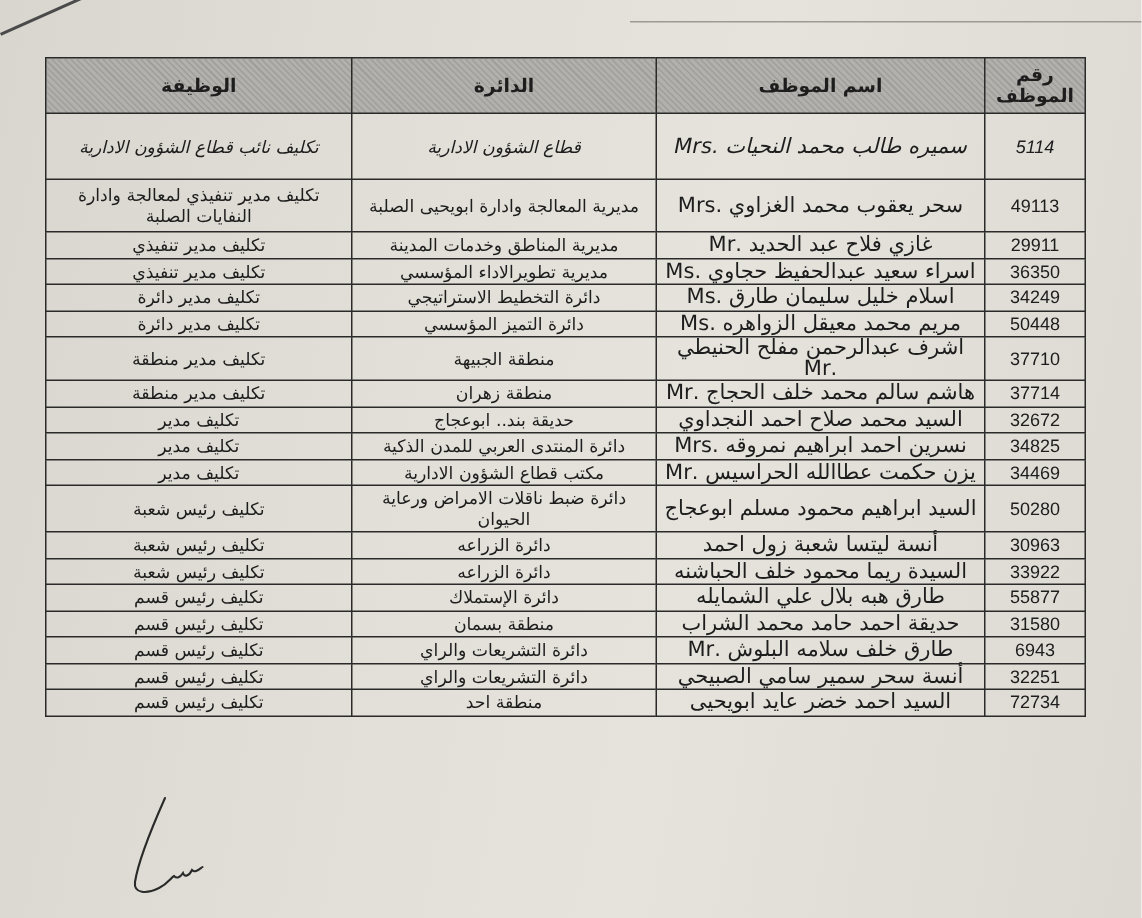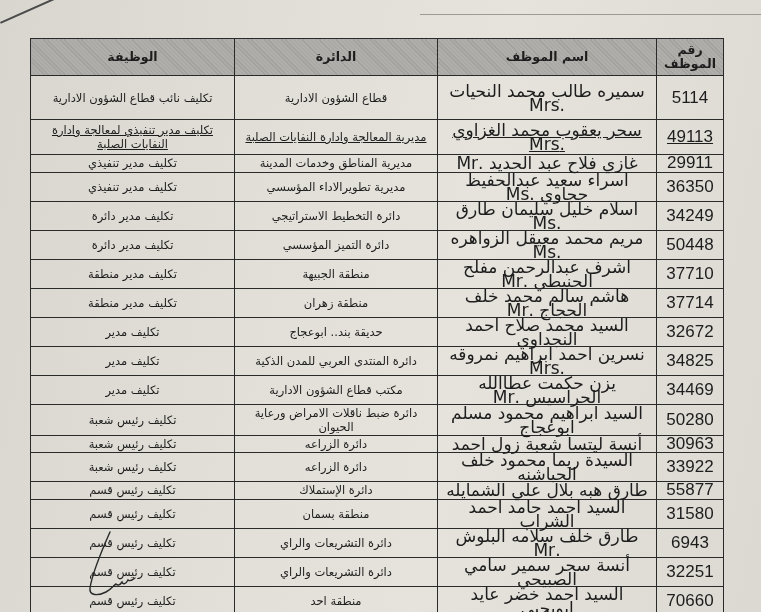--- a/index.html
+++ b/index.html
@@ -24,28 +24,28 @@
     border:1.5px solid #2a2a2a;
     text-align:center; vertical-align:middle;
     color:#1d1d1d; padding:0 4px;
     font-size:11.5px; line-height:14px;
   }
   th {
     height:36px;
     background: repeating-linear-gradient(45deg, #9f9d99 0 1px, #b3b1ad 1px 3px), #a8a6a2;
     font-weight:bold; font-size:12.5px;text-align:center;
   }
-  td.num { font-family:"Liberation Sans", sans-serif; font-size:17px; }
-  td.name { font-size:17px; }
+  td.num { font-family:"Liberation Sans", sans-serif; font-size:12px; }
+  td.name { font-size:14px; }
   col.c-num { width:67px; }
   col.c-name { width:219px; }
   col.c-dept { width:203px; }
   col.c-job { width:204px; }
-  tr.r-tall1 td { height:43px; }
-  tr.r-tall2 td { height:34px;text-decoration:underline; }
+  tr.r-tall1 td { height:43px;font-style:italic; }
+  tr.r-tall2 td { height:34px; }
   tr.r td { height:16.5px; }
   tr.r-big td { height:30px; }
   .signature { position:absolute; left:80px; top:530px; }
 </style>
 </head>
 <body>
 
 <div class="fold-line"></div>
 <div class="top-crease"></div>
 
@@ -68,21 +68,21 @@
     <tbody>
       <tr class="r-tall1">
         <td class="num">5114</td>
         <td class="name">سميره طالب محمد النحيات .Mrs</td>
         <td>قطاع الشؤون الادارية</td>
         <td>تكليف نائب قطاع الشؤون الادارية</td>
       </tr>
       <tr class="r-tall2">
         <td class="num">49113</td>
         <td class="name">سحر يعقوب محمد الغزاوي .Mrs</td>
-        <td>مديرية المعالجة وادارة النفايات الصلبة</td>
+        <td>مديرية المعالجة وادارة ابويحيى الصلبة</td>
         <td>تكليف مدير تنفيذي لمعالجة وادارة النفايات الصلبة</td>
       </tr>
       <tr class="r">
         <td class="num">29911</td>
         <td class="name">غازي فلاح عبد الحديد .Mr</td>
         <td>مديرية المناطق وخدمات المدينة</td>
         <td>تكليف مدير تنفيذي</td>
       </tr>
       <tr class="r">
         <td class="num">36350</td>
@@ -151,38 +151,38 @@
         <td>تكليف رئيس شعبة</td>
       </tr>
       <tr class="r">
         <td class="num">55877</td>
         <td class="name">طارق هبه بلال علي الشمايله</td>
         <td>دائرة الإستملاك</td>
         <td>تكليف رئيس قسم</td>
       </tr>
       <tr class="r">
         <td class="num">31580</td>
-        <td class="name">السيد احمد حامد احمد الشراب</td>
+        <td class="name">حديقة احمد حامد محمد الشراب</td>
         <td>منطقة بسمان</td>
         <td>تكليف رئيس قسم</td>
       </tr>
       <tr class="r">
         <td class="num">6943</td>
         <td class="name">طارق خلف سلامه البلوش .Mr</td>
         <td>دائرة التشريعات والراي</td>
         <td>تكليف رئيس قسم</td>
       </tr>
       <tr class="r">
         <td class="num">32251</td>
         <td class="name">أنسة سحر سمير سامي الصبيحي</td>
         <td>دائرة التشريعات والراي</td>
         <td>تكليف رئيس قسم</td>
       </tr>
       <tr class="r">
-        <td class="num">70660</td>
+        <td class="num">72734</td>
         <td class="name">السيد احمد خضر عايد ابويحيى</td>
         <td>منطقة احد</td>
         <td>تكليف رئيس قسم</td>
       </tr>
     </tbody>
   </table>
 </div>
 
 <svg class="signature" width="80" height="70" viewBox="0 0 80 70">
   <path d="M30 2 C 22 20, 12 45, 10 58 C 9 66, 18 66, 26 62 C 32 59, 34 55, 36 54 C 38 56, 40 55, 42 52 C 43 55, 46 54, 48 50 C 50 52, 52 50, 55 48" fill="none" stroke="#2a2a2a" stroke-width="1.4" stroke-linecap="round"></path>

